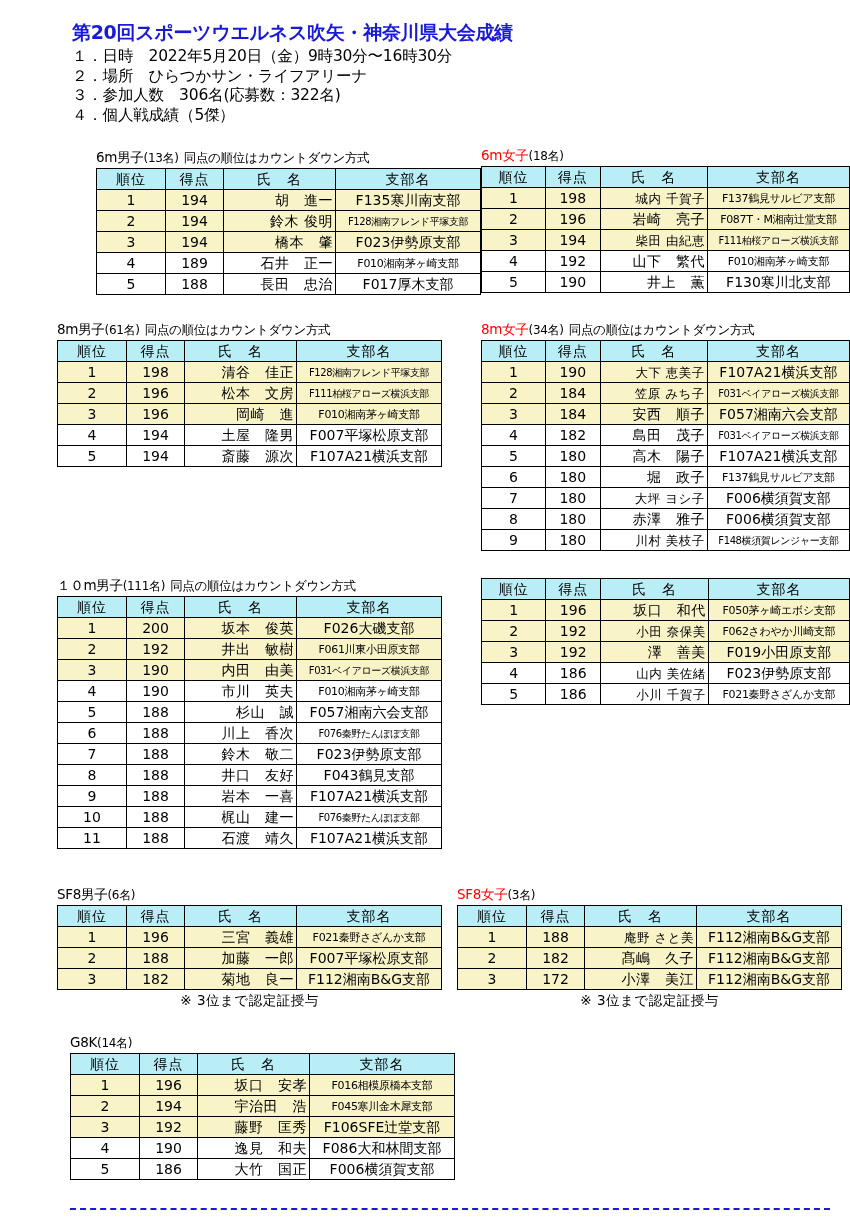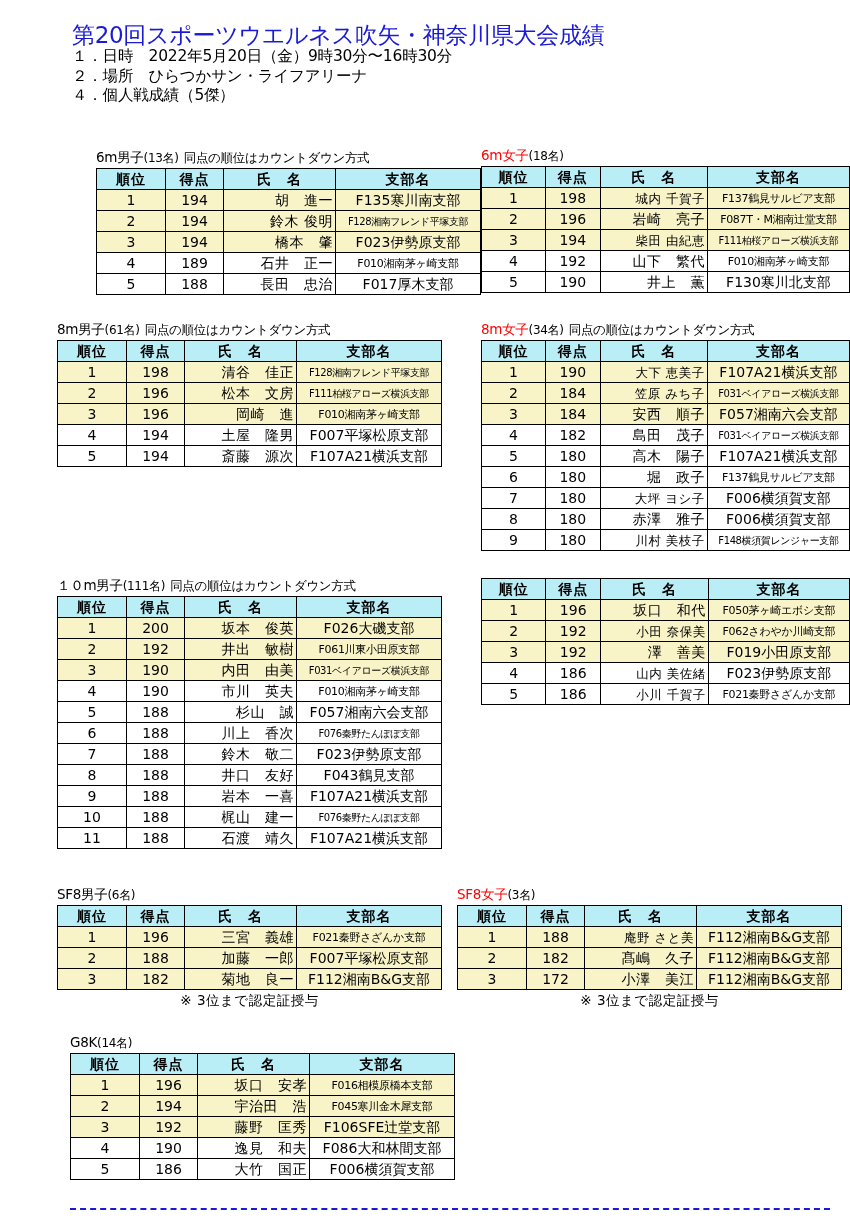--- a/index.html
+++ b/index.html
@@ -21,22 +21,22 @@
     position: relative;
     width: 850px;
     height: 1228px;
   }
 
   
   .doc-title {
     position: absolute;
     left: 72px;
     top: 20px;
-    font-size: 23px;
-    font-weight: normal;
+    font-size: 19px;
+    font-weight: bold;
     color: #1a1ad6;
     letter-spacing: -0.3px;
     white-space: nowrap;
     text-align: center;
   }
   .info-list {
     position: absolute;
     left: 72px;
     top: 47px;
     font-size: 15.5px;
@@ -87,21 +87,20 @@
     font-size: 14px;
     font-weight: normal;
     line-height: 15px;
     overflow: hidden;
     white-space: nowrap;
   }
   table.results thead th {
     background: #b9eef7;
     font-size: 14px;
     letter-spacing: 1px;
-    font-weight: bold;
   }
   table.results tbody tr.medal td {
     background: #f9f4c8;
   }
   table.results td.c-rank { width: 64px; }
   table.results td.c-score { width: 53px; }
   table.results td.c-name {
     width: 104px;
     text-align: right;
     padding-left: 5px;
@@ -140,20 +139,21 @@
 </head>
 <body>
 
 <div id="page">
 
   <div class="doc-title">第20回スポーツウエルネス吹矢・神奈川県大会成績</div>
 
   <div class="info-list">
       <div>１．日時　2022年5月20日（金）9時30分〜16時30分</div>
       <div>２．場所　ひらつかサン・ライフアリーナ</div>
+      <div>３．参加人数　306名(応募数：322名)</div>
       <div>４．個人戦成績（5傑）</div>
     </div>
 
   <div id="blocks-root">
       <div class="block" style="left: 57px; top: 150px; padding-left: 39px;">
         <div class="caption"><span class="cat">6m男子</span><span class="cnt">(13名)</span><span class="note">同点の順位はカウントダウン方式</span></div>
         <table class="results">
           <thead>
             <tr>
               <th class="c-rank">順位</th>

